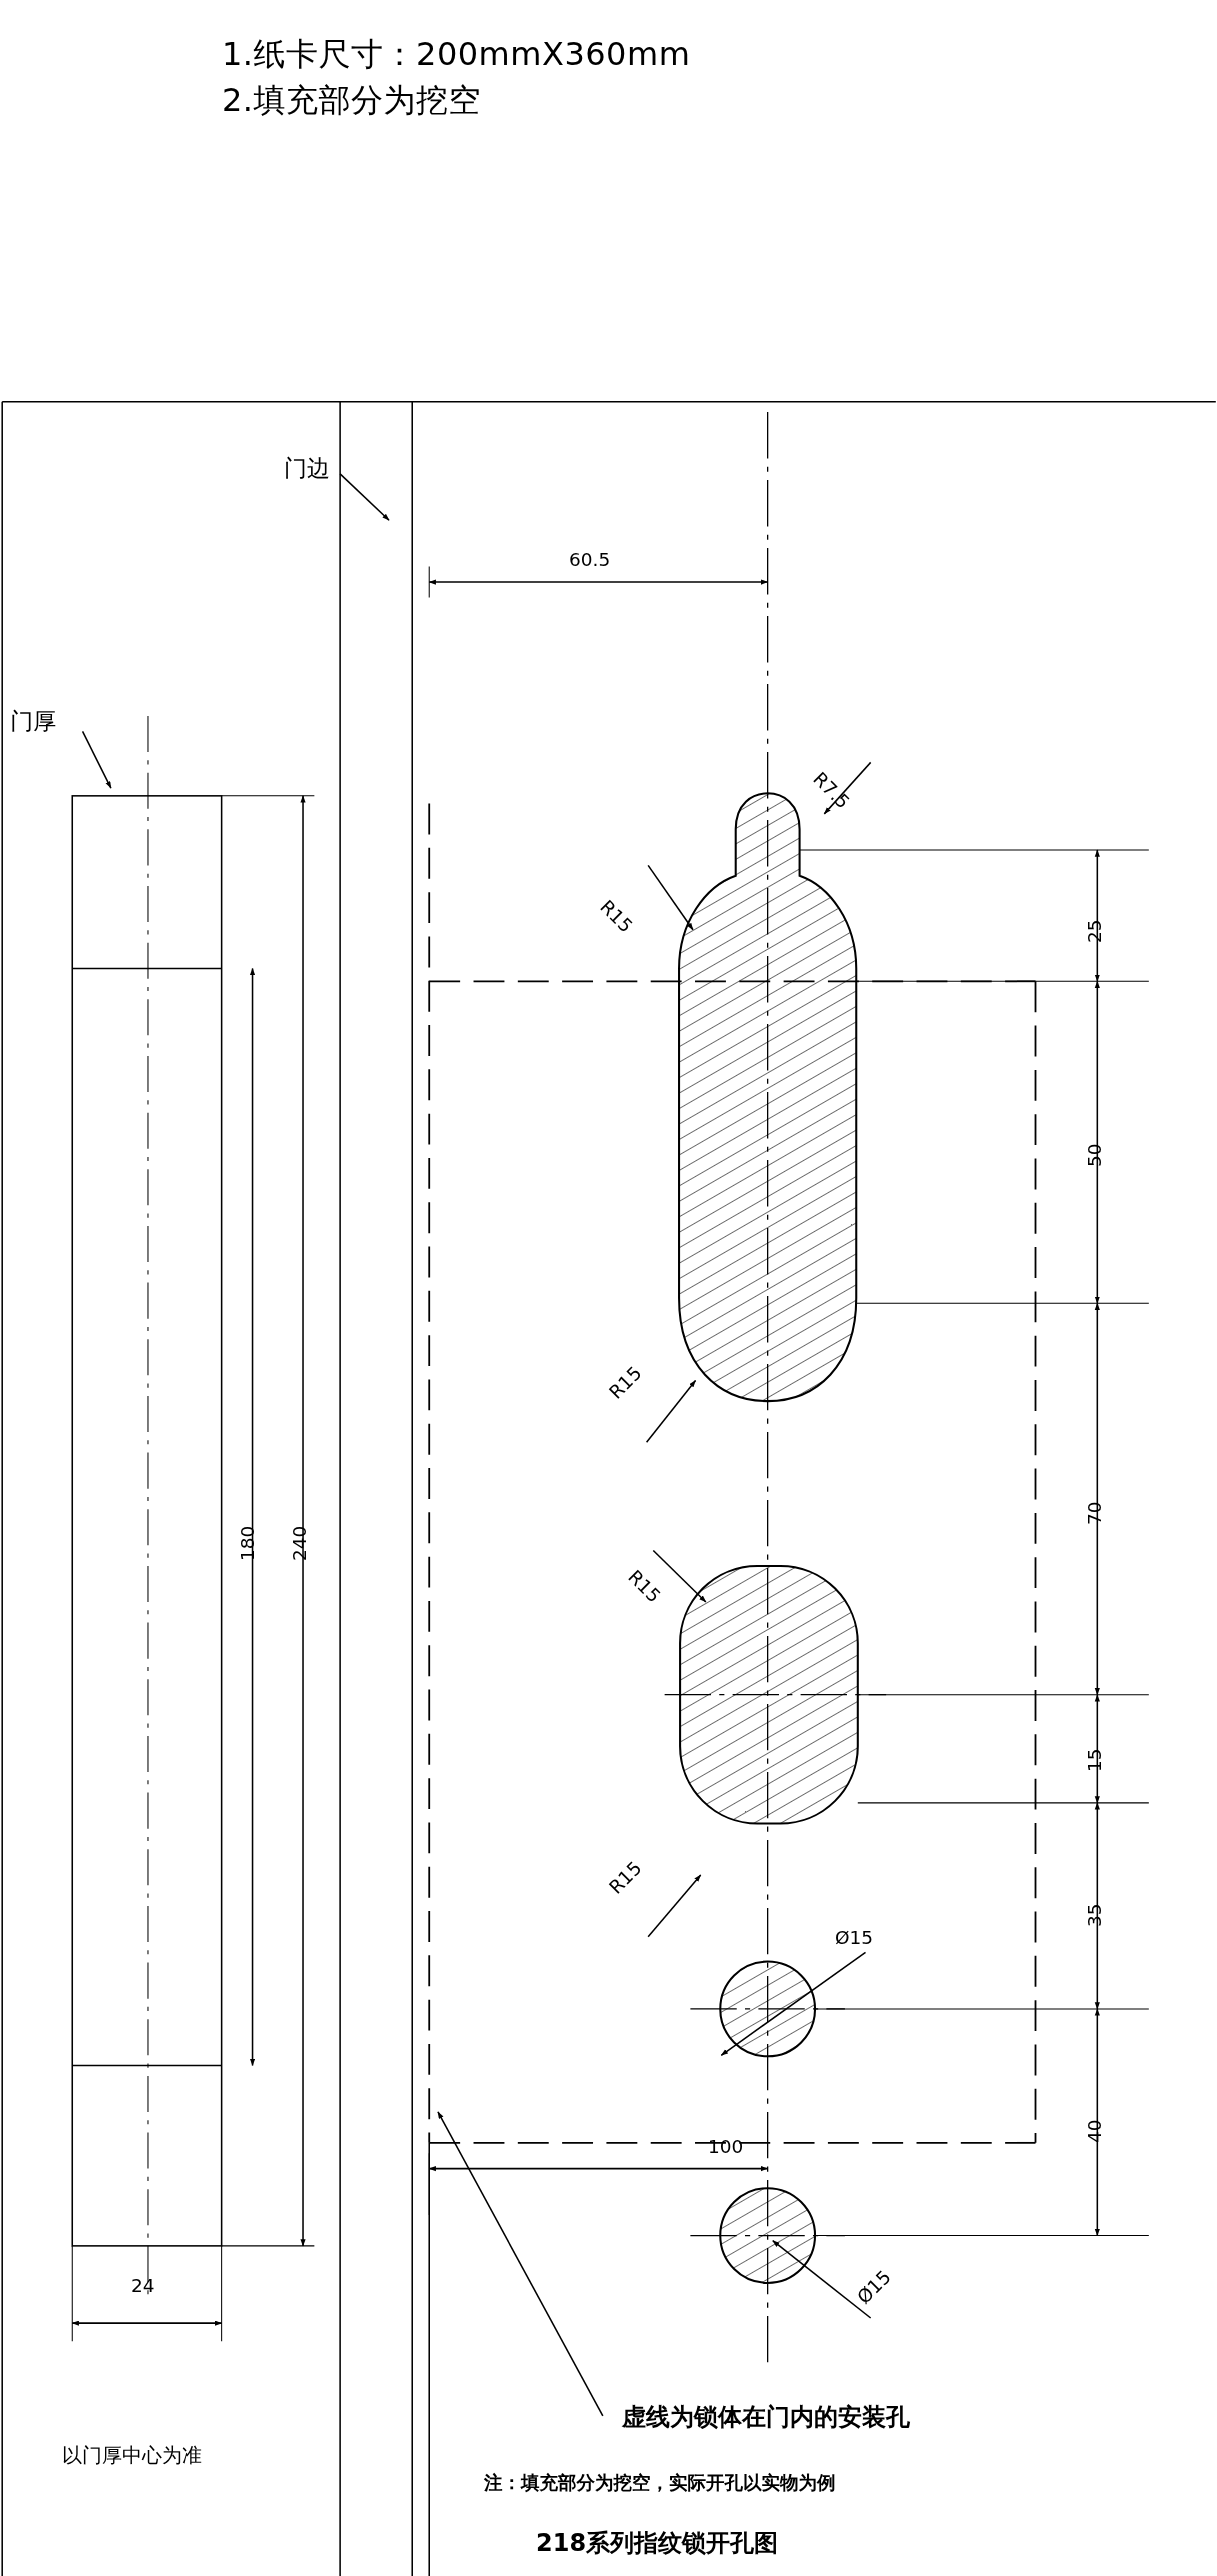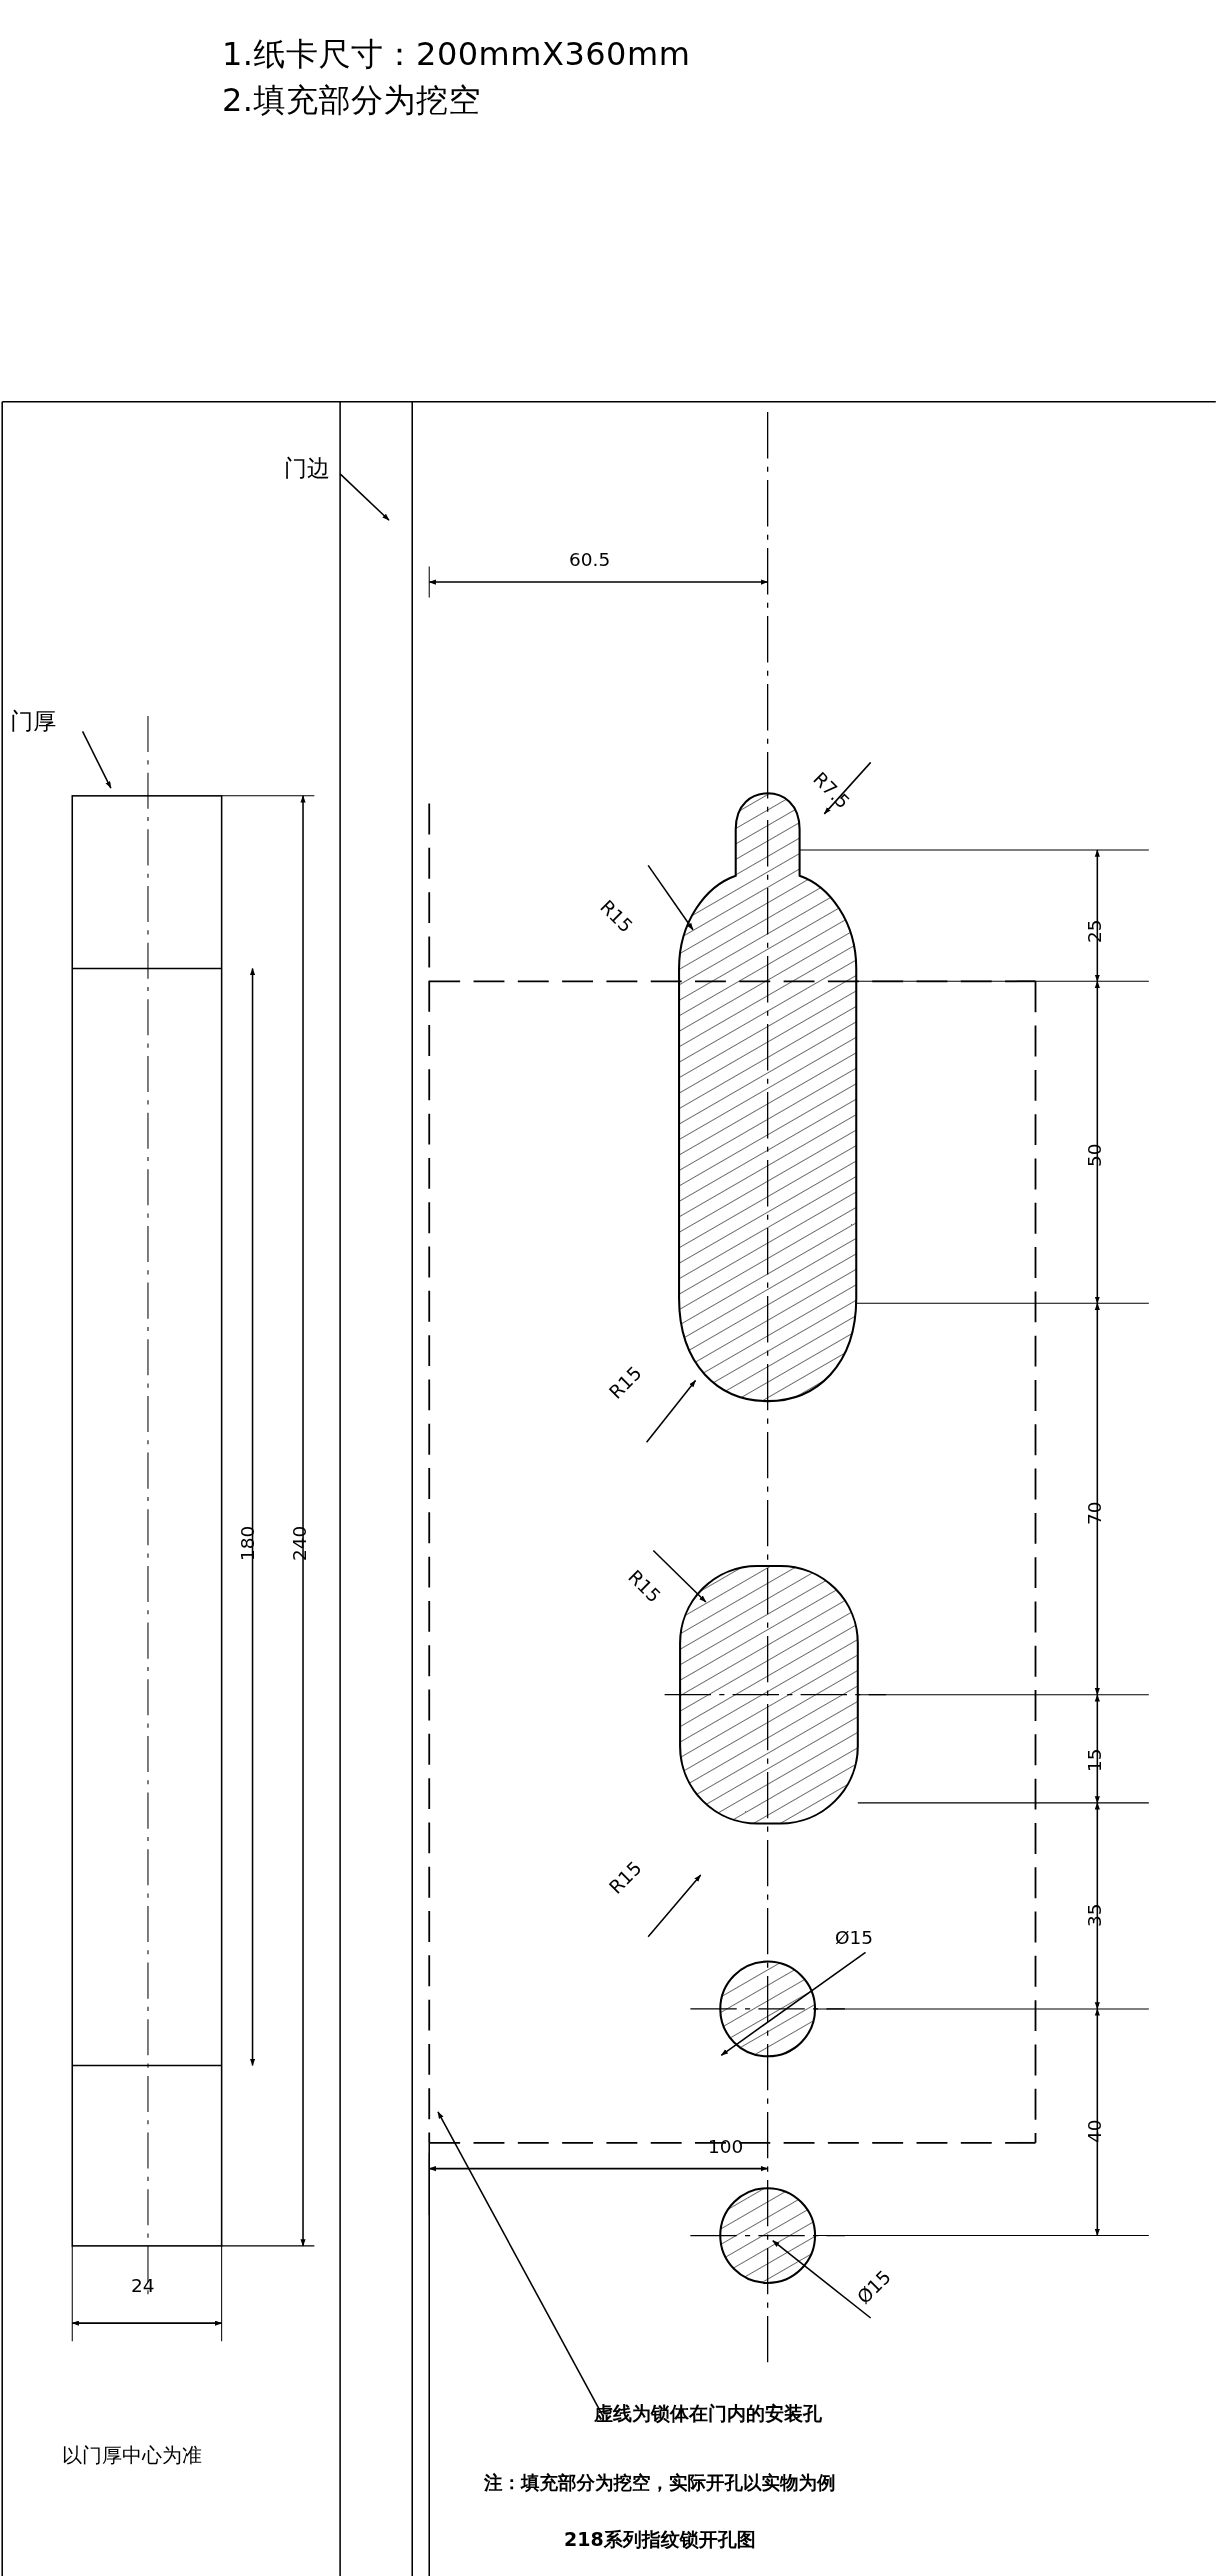--- a/index.html
+++ b/index.html
@@ -201,18 +201,18 @@
   <div class="lbl rot-u" style="left:824px;top:768px;">R7.5</div>
   <div class="lbl rot-u" style="left:611px;top:896px;">R15</div>
   <div class="lbl rot-d" style="left:605px;top:1388px;">R15</div>
   <div class="lbl rot-u" style="left:639px;top:1566px;">R15</div>
   <div class="lbl rot-d" style="left:605px;top:1883px;">R15</div>
 
   <div class="lbl" style="left:835px;top:1927px;">Ø15</div>
   <div class="lbl rot-d" style="left:853px;top:2293px;">Ø15</div>
 
   <div class="cap" style="left:62px;top:2398px;font-size:20px;margin-top:44px;">以门厚中心为准</div>
-  <div class="cap cap-b" style="left:594px;top:2401px;font-size:19px;font-family:Liberation Mono, monospace;">虚线为锁体在门内的安装孔</div>
+  <div class="cap cap-b" style="left:622px;top:2401px;font-size:24px;font-family:Liberation Mono, monospace;">虚线为锁体在门内的安装孔</div>
   <div class="cap cap-b" style="left:484px;top:2470px;font-size:18.5px;">注：填充部分为挖空，实际开孔以实物为例</div>
-  <div class="cap cap-b" style="left:536px;top:2527px;font-size:19px;margin-left:28px;">218系列指纹锁开孔图</div>
+  <div class="cap cap-b" style="left:536px;top:2527px;font-size:24px;">218系列指纹锁开孔图</div>
 
 </div>
 
 
 </body></html>

